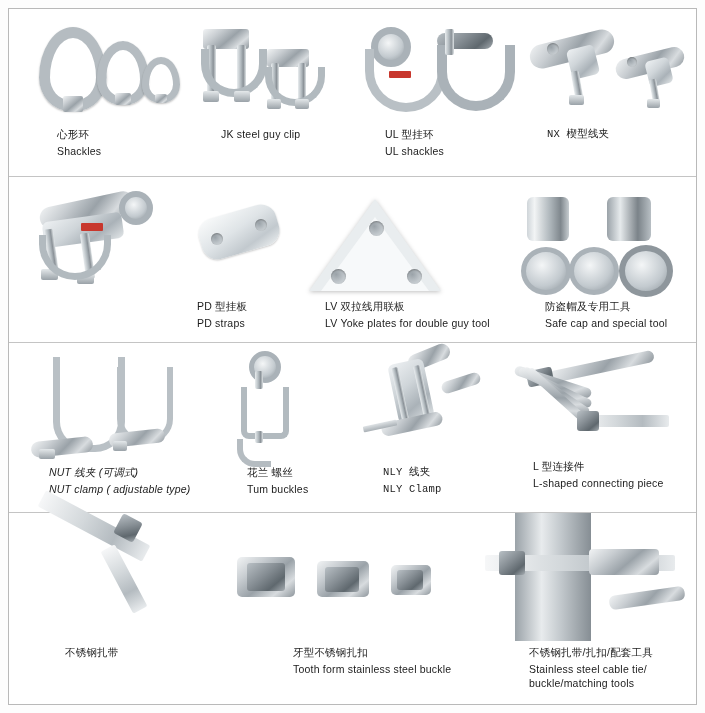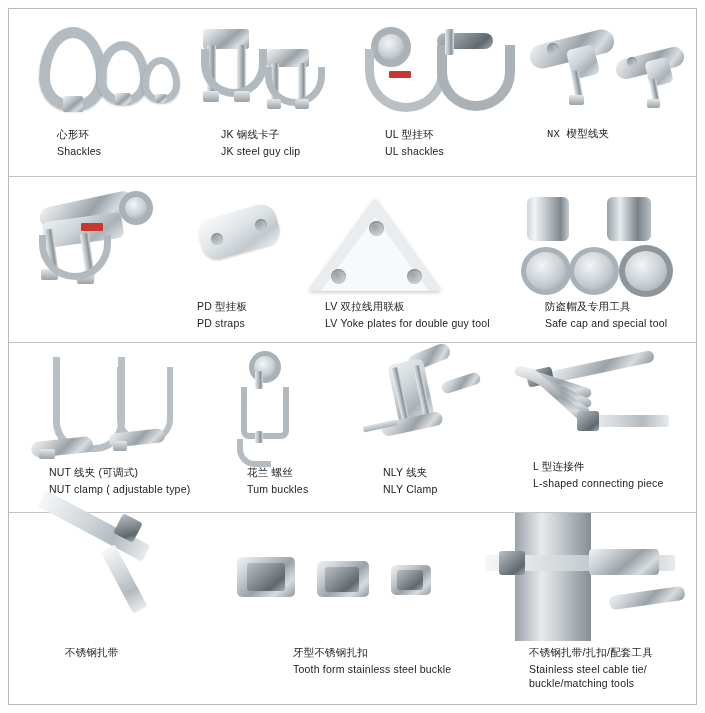--- a/index.html
+++ b/index.html
@@ -202,21 +202,20 @@
           <div class="nut" style="left:53px; top:82px; width:16px; height:11px;"></div>
 
           <div class="bar metal" style="left:86px; top:40px; width:42px; height:18px;"></div>
           <div class="bolt" style="left:90px; top:54px; width:8px; height:40px;"></div>
           <div class="bolt" style="left:117px; top:54px; width:8px; height:40px;"></div>
           <div class="ushape" style="left:84px; top:58px; width:46px; height:32px; border-width:7px;"></div>
           <div class="nut" style="left:86px; top:90px; width:14px; height:10px;"></div>
           <div class="nut" style="left:114px; top:90px; width:14px; height:10px;"></div>
         </div>
         <div class="caption" style="left:24px; top:118px; width:150px;">
-          <span class="cn">JK 钢线卡子</span>
           <span class="en">JK steel guy clip</span>
         </div>
       </div>
 
       <div class="cell" style="left:336px; top:0; width:162px; height:168px;">
         <div class="art" style="left:0; top:0; width:162px; height:118px;">
           <div class="ring" style="left:26px; top:18px; width:26px; height:26px; border-width:7px;"></div>
           <div class="ushape" style="left:20px; top:40px; width:64px; height:54px; border-width:9px; border-color:#b9c0c5;"></div>
           <div class="label-red" style="left:44px; top:62px; width:22px; height:7px;"></div>
           <div class="bar metal-dark" style="left:92px; top:24px; width:56px; height:16px; border-radius:8px;"></div>
@@ -315,21 +314,21 @@
 
       <div class="cell" style="left:0; top:0; width:206px; height:170px;">
         <div class="art" style="left:0; top:0; width:206px; height:122px;">
           <div class="ushape" style="left:44px; top:14px; width:58px; height:88px; border-width:7px; border-radius:0 0 30px 30px; border-color:#b9c0c5;"></div>
           <div class="ushape" style="left:108px; top:24px; width:44px; height:70px; border-width:6px; border-radius:0 0 24px 24px; border-color:#b9c0c5;"></div>
           <div class="bar metal" style="left:22px; top:96px; width:62px; height:16px; transform:rotate(-6deg); border-radius:8px;"></div>
           <div class="bar metal" style="left:100px; top:88px; width:56px; height:14px; transform:rotate(-6deg); border-radius:7px;"></div>
           <div class="nut" style="left:30px; top:106px; width:16px; height:10px;"></div>
           <div class="nut" style="left:104px; top:98px; width:14px; height:10px;"></div>
         </div>
-        <div class="caption" style="left:24px; top:122px; width:190px;">
+        <div class="caption" style="left:24px; top:122px; width:190px;font-style:italic;">
           <span class="cn">NUT 线夹 (可调式)</span>
           <span class="en">NUT clamp ( adjustable type)</span>
         </div>
       </div>
 
       <div class="cell" style="left:206px; top:0; width:130px; height:170px;">
         <div class="art" style="left:0; top:0; width:130px; height:122px;">
           <div class="ring" style="left:34px; top:8px; width:22px; height:22px; border-width:5px;"></div>
           <div class="bolt" style="left:40px; top:28px; width:8px; height:18px;"></div>
           <div class="ushape" style="left:26px; top:44px; width:36px; height:46px; border-width:6px; border-radius:0 0 8px 8px;"></div>
@@ -337,21 +336,21 @@
           <div style="position:absolute; left:22px; top:96px; width:28px; height:22px;
                       border:6px solid #b5bcc1; border-top:none; border-right:none;
                       border-bottom-left-radius:18px;"></div>
         </div>
         <div class="caption" style="left:16px; top:122px; width:120px;">
           <span class="cn">花兰 螺丝</span>
           <span class="en">Tum buckles</span>
         </div>
       </div>
 
-      <div class="cell" style="left:336px; top:0; width:152px; height:170px;">
+      <div class="cell" style="left:336px; top:0; width:152px; height:170px;font-family:Liberation Mono, monospace;">
         <div class="art" style="left:0; top:0; width:152px; height:122px;">
           <div class="bar metal" style="left:62px; top:6px; width:44px; height:16px; transform:rotate(-22deg); border-radius:8px;"></div>
           <div class="bar metal-soft" style="left:48px; top:18px; width:36px; height:60px; transform:rotate(-12deg); border-radius:6px;"></div>
           <div class="bolt" style="left:52px; top:24px; width:7px; height:58px; transform:rotate(-12deg);"></div>
           <div class="bolt" style="left:74px; top:22px; width:7px; height:58px; transform:rotate(-12deg);"></div>
           <div class="bar metal" style="left:36px; top:74px; width:62px; height:14px; transform:rotate(-12deg); border-radius:7px;"></div>
           <div class="wire" style="left:18px; top:80px; width:34px; height:6px; transform:rotate(-12deg);"></div>
           <div class="bar metal" style="left:96px; top:34px; width:40px; height:12px; transform:rotate(-18deg); border-radius:6px;"></div>
         </div>
         <div class="caption" style="left:22px; top:122px; width:140px;">

